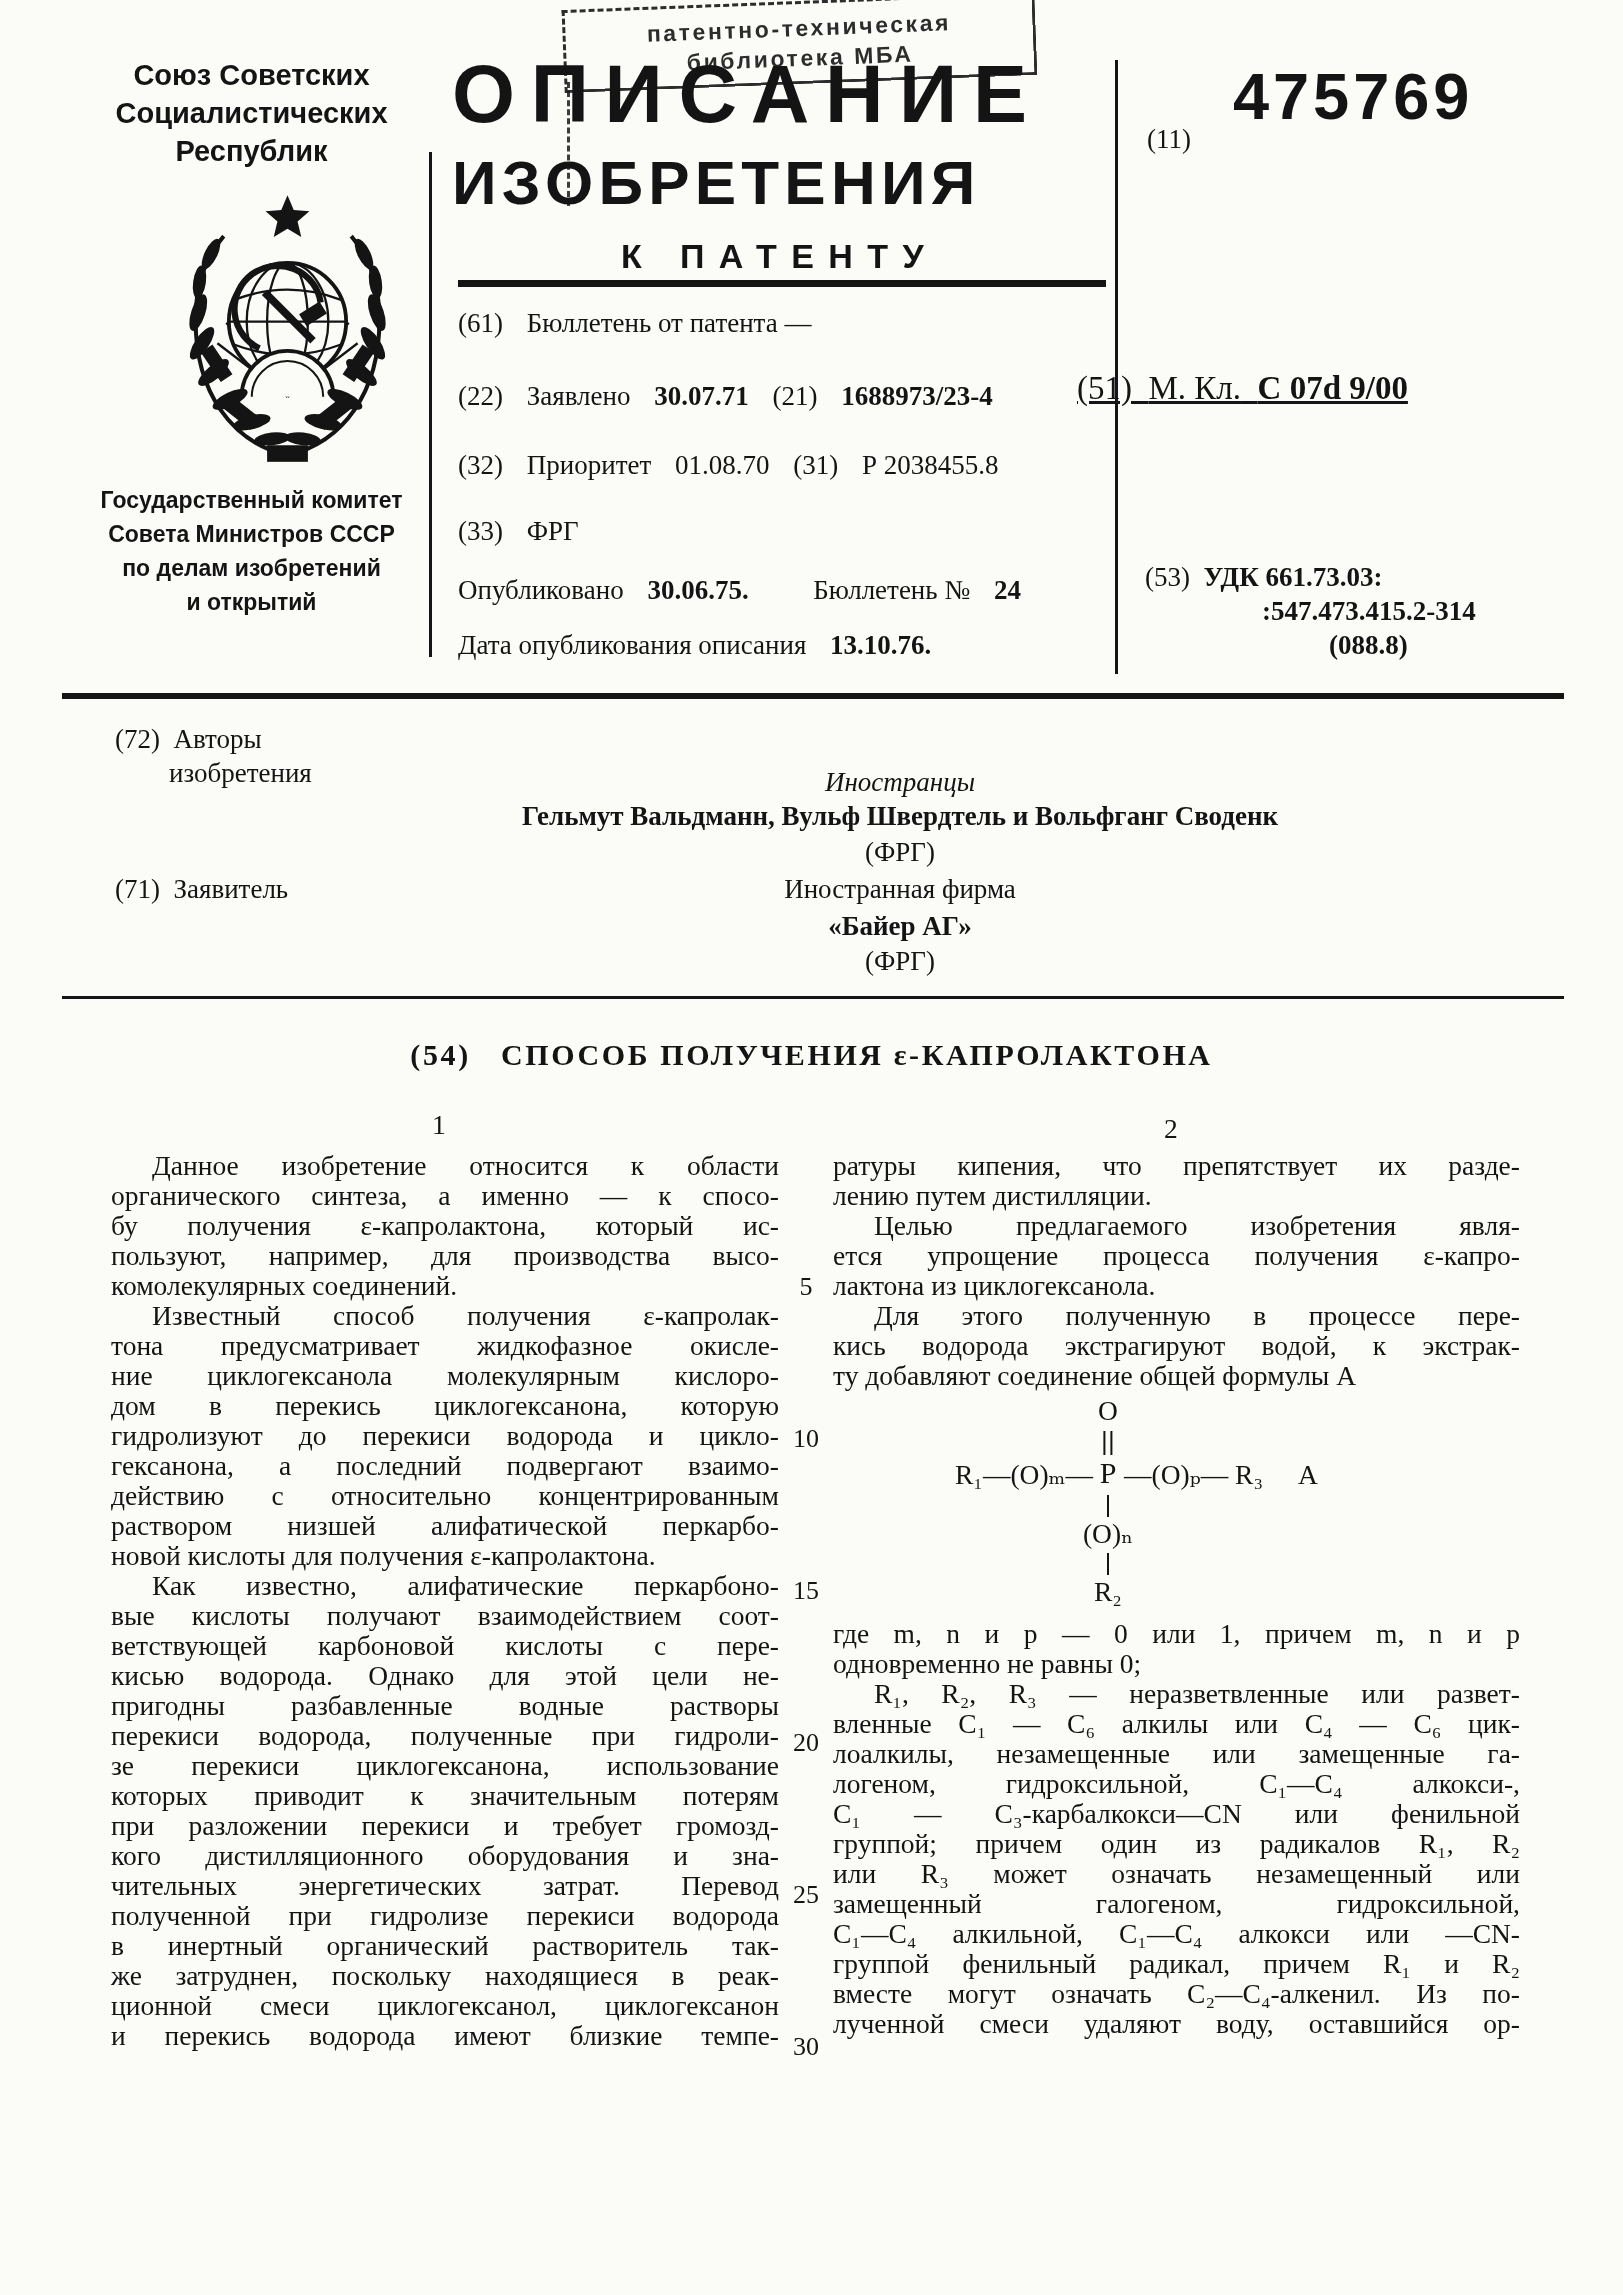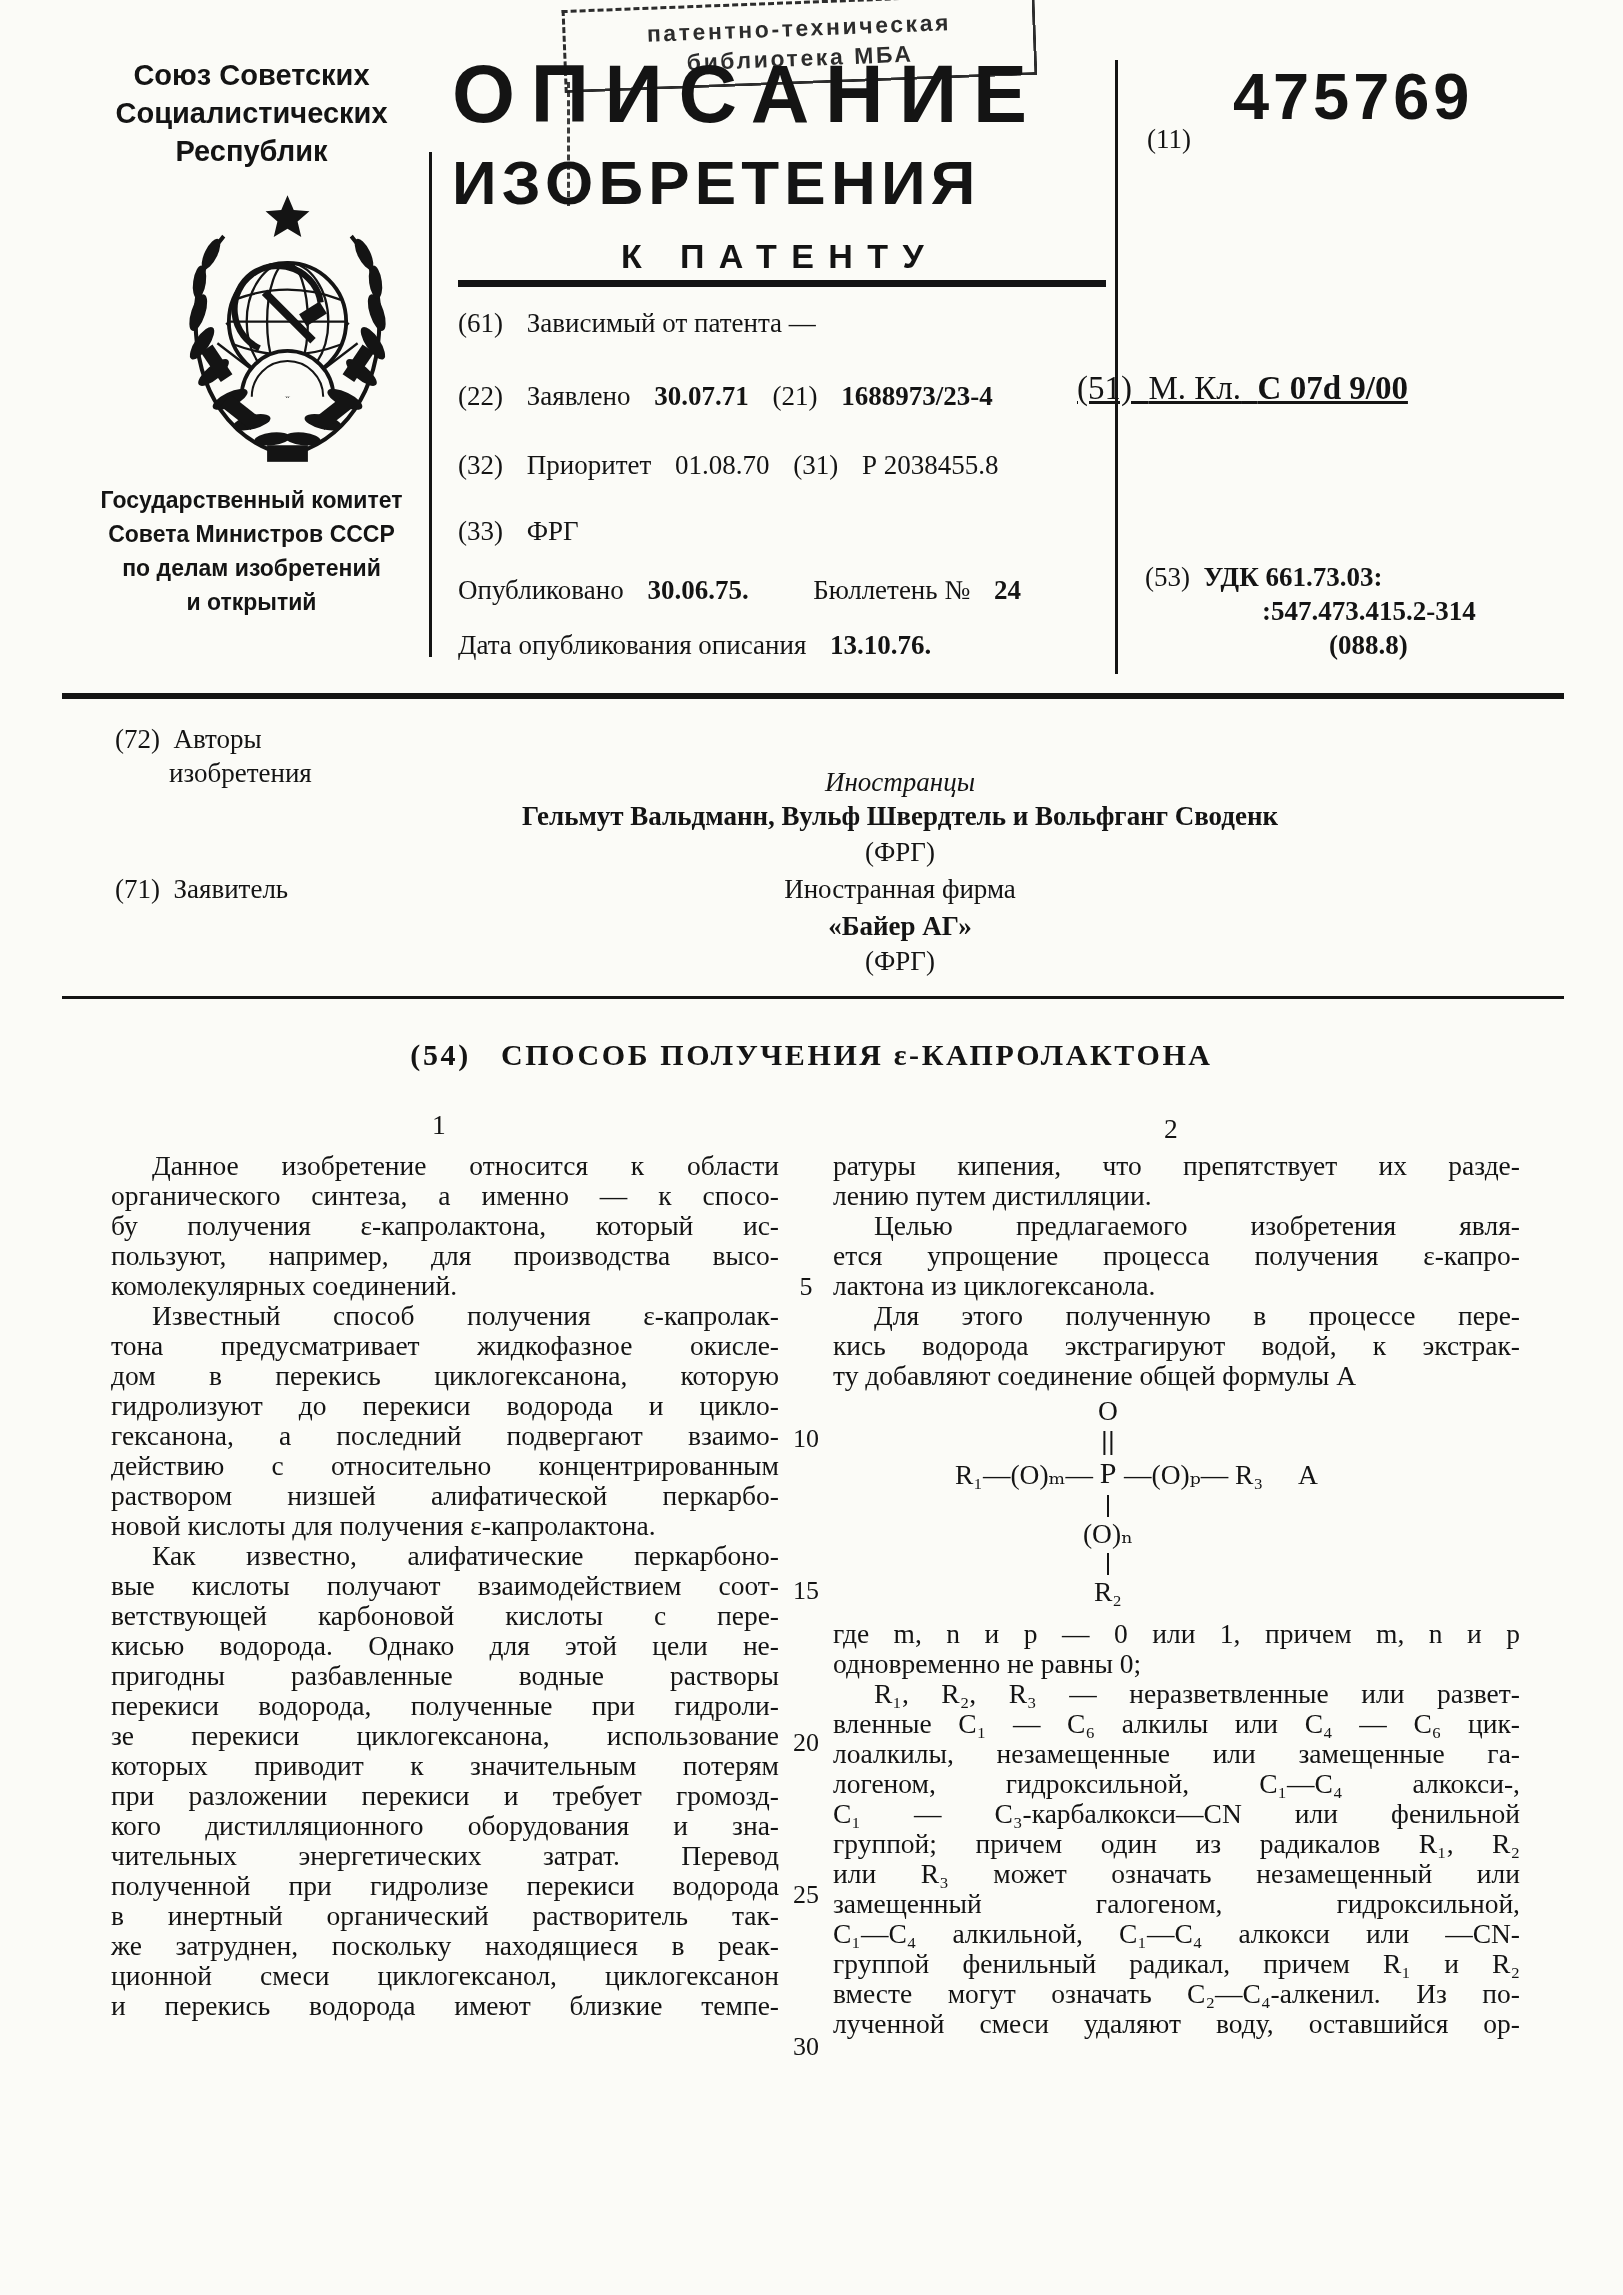--- a/index.html
+++ b/index.html
@@ -170,21 +170,21 @@
   <div class="abs t-opis sans">ОПИСАНИЕ</div>
   <div class="abs t-izobr sans">ИЗОБРЕТЕНИЯ</div>
   <div class="abs t-patent sans">К ПАТЕНТУ</div>
   <div class="abs t-rule"></div>
 
   <div class="abs pubnum-code">(11)</div>
   <div class="abs pubnum sans">475769</div>
 
   <div class="abs field" style="top:308px;">
     <span>(61)</span><span class="gap"></span>
-    <span>Зависимый от патента —</span>
+    <span>Бюллетень от патента —</span>
   </div>
   <div class="abs field" style="top:381px;">
     <span>(22)</span><span class="gap"></span>
     <span>Заявлено</span><span class="gap"></span>
     <span class="b">30.07.71</span><span class="gap"></span>
     <span>(21)</span><span class="gap"></span>
     <span class="b">1688973/23-4</span>
   </div>
   <div class="abs field" style="top:450px;">
     <span>(32)</span><span class="gap"></span>
@@ -258,20 +258,21 @@
   <div class="abs gutnum" style="top:2032px;">30</div>
 
   <div class="abs bcol bcol-left">
       <div class="bline first">Данное изобретение относится к области</div>
       <div class="bline">органического синтеза, а именно — к спосо-</div>
       <div class="bline">бу получения ε-капролактона, который ис-</div>
       <div class="bline">пользуют, например, для производства высо-</div>
       <div class="bline end">комолекулярных соединений.</div>
       <div class="bline first">Известный способ получения ε-капролак-</div>
       <div class="bline">тона предусматривает жидкофазное окисле-</div>
+      <div class="bline">ние циклогексанола молекулярным кислоро-</div>
       <div class="bline">дом в перекись циклогексанона, которую</div>
       <div class="bline">гидролизуют до перекиси водорода и цикло-</div>
       <div class="bline">гексанона, а последний подвергают взаимо-</div>
       <div class="bline">действию с относительно концентрированным</div>
       <div class="bline">раствором низшей алифатической перкарбо-</div>
       <div class="bline end">новой кислоты для получения ε-капролактона.</div>
       <div class="bline first">Как известно, алифатические перкарбоно-</div>
       <div class="bline">вые кислоты получают взаимодействием соот-</div>
       <div class="bline">ветствующей карбоновой кислоты с пере-</div>
       <div class="bline">кисью водорода. Однако для этой цели не-</div>

